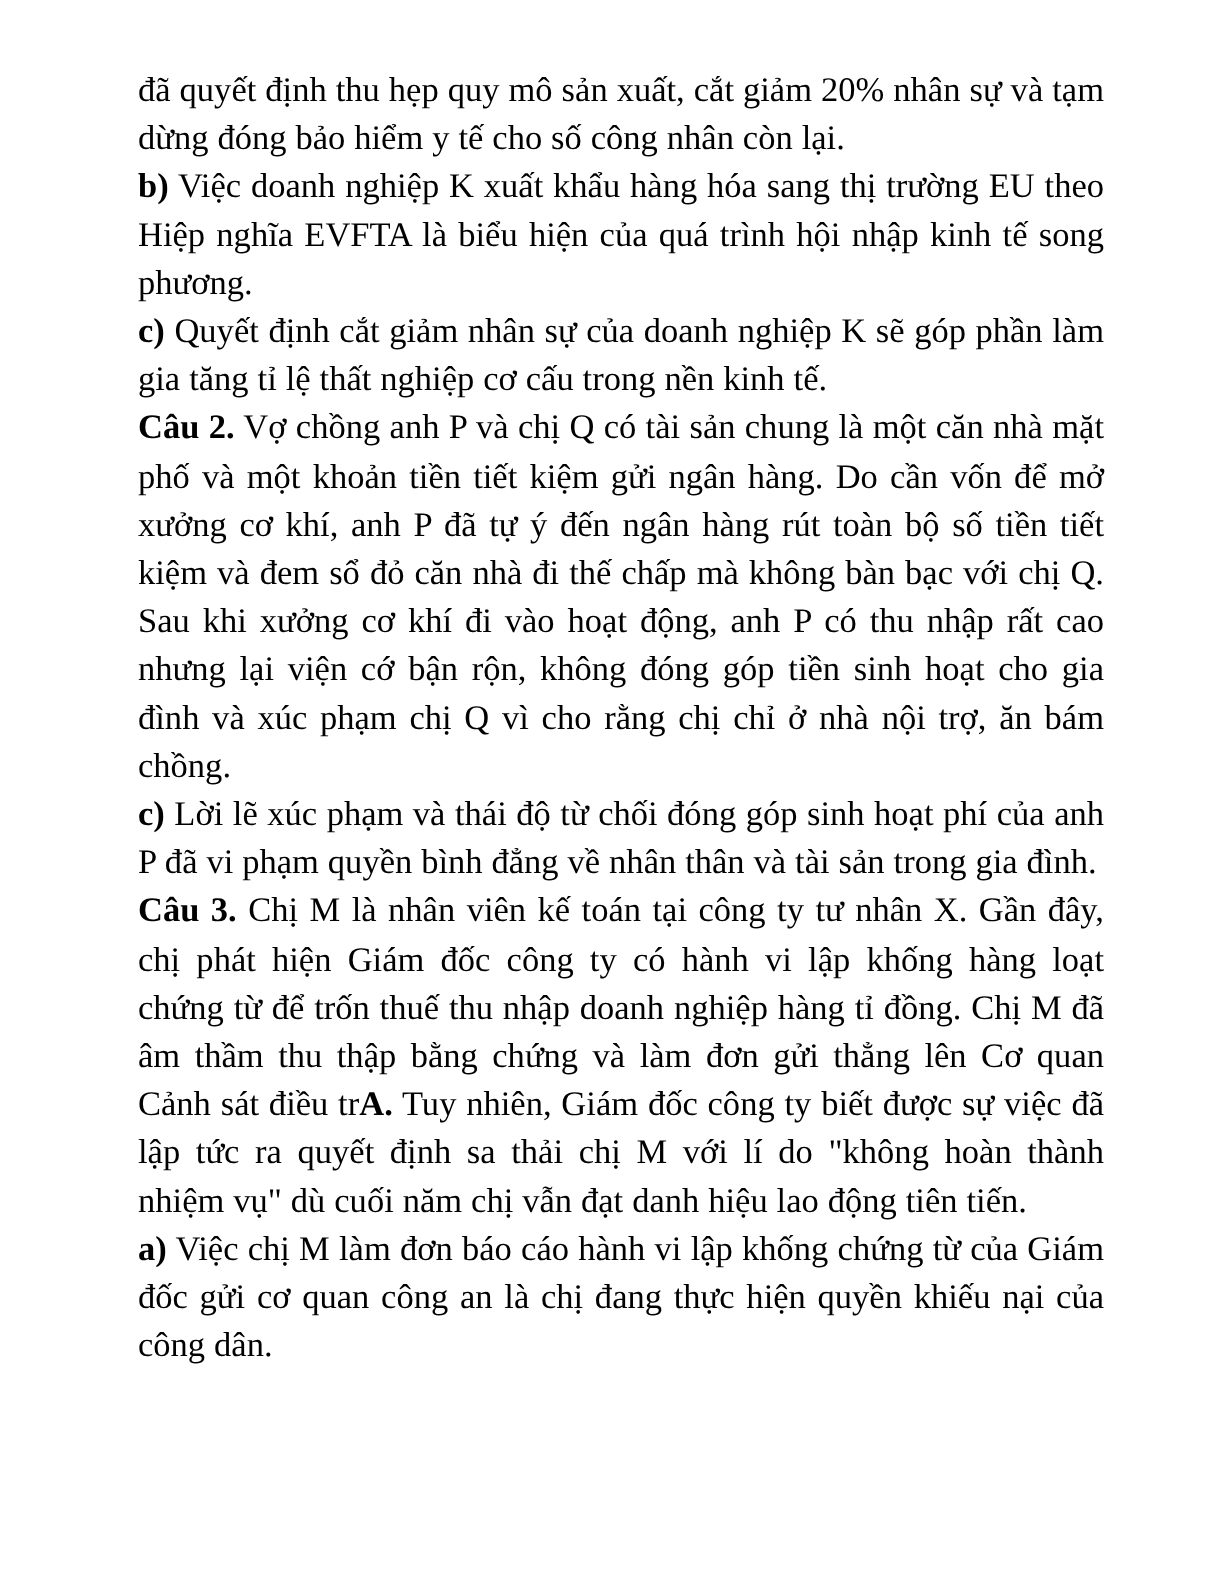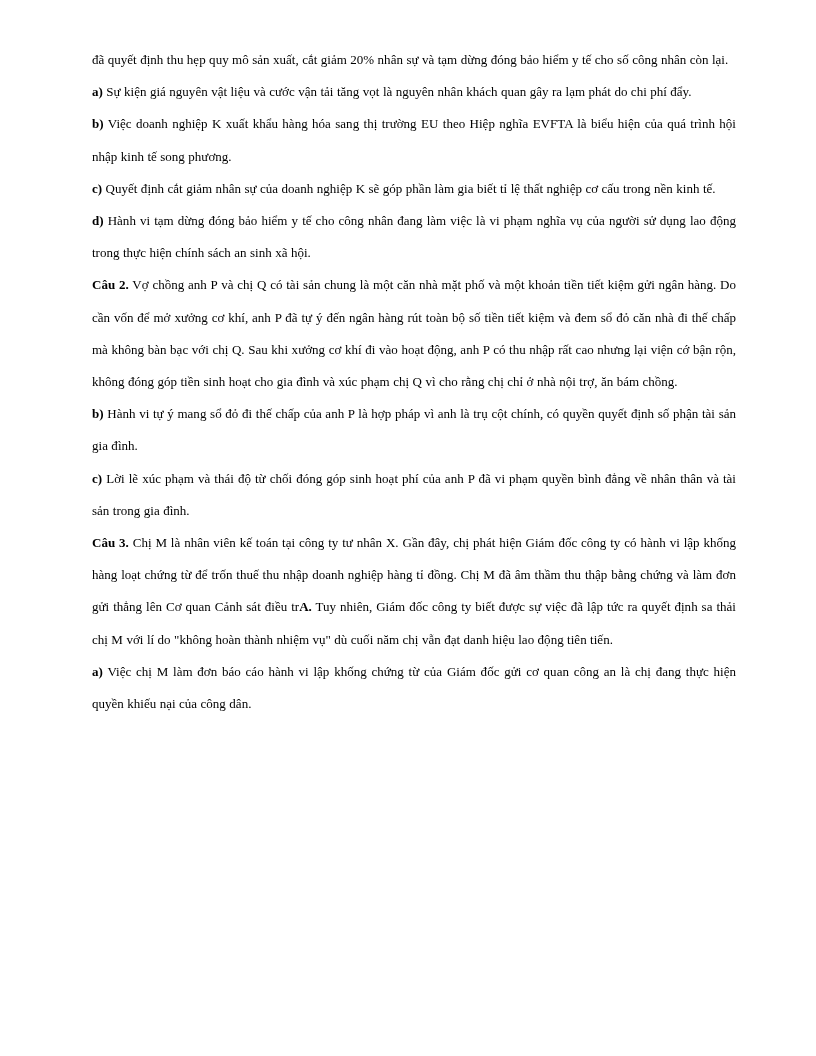--- a/index.html
+++ b/index.html
@@ -21,21 +21,21 @@
     background: #ffffff;
     box-sizing: border-box;
     padding: 44px 80px 0 92px;
   }
   .doc-body {
     width: 644px;
   }
   p.para {
     margin: 0;
     padding: 0;
-    font-size: 13px;
+    font-size: 23px;
     line-height: 32.2px;
     text-align: justify;
     text-justify: inter-word;
     letter-spacing: 0.01px;
     word-spacing: 0.2px;
     -webkit-hyphens: none;
     hyphens: none;
   }
   p.para.last-line-natural {
     text-align-last: left;
@@ -45,32 +45,29 @@
   }
 </style>
 </head>
 <body>
 
 <div class="page">
   <div class="doc-body">
 
     <p class="para last-line-natural"><span>đã quyết định thu hẹp quy mô sản xuất, cắt giảm 20% nhân sự và tạm dừng đóng bảo hiểm y tế cho số công nhân còn lại.</span></p>
 
-    <p class="para last-line-natural"><b class="b">a)</b> <span>Sự kiện giá nguyên vật liệu và cước vận tải tăng vọt là nguyên nhân khách quan gây ra lạm phát do chi phí đẩy.</span></p>
 
     <p class="para last-line-natural"><b class="b">b)</b> <span>Việc doanh nghiệp K xuất khẩu hàng hóa sang thị trường EU theo Hiệp nghĩa EVFTA là biểu hiện của quá trình hội nhập kinh tế song phương.</span></p>
 
-    <p class="para last-line-natural"><b class="b">c)</b> <span>Quyết định cắt giảm nhân sự của doanh nghiệp K sẽ góp phần làm gia biết tỉ lệ thất nghiệp cơ cấu trong nền kinh tế.</span></p>
+    <p class="para last-line-natural"><b class="b">c)</b> <span>Quyết định cắt giảm nhân sự của doanh nghiệp K sẽ góp phần làm gia tăng tỉ lệ thất nghiệp cơ cấu trong nền kinh tế.</span></p>
 
-    <p class="para last-line-natural"><b class="b">d)</b> <span>Hành vi tạm dừng đóng bảo hiểm y tế cho công nhân đang làm việc là vi phạm nghĩa vụ của người sử dụng lao động trong thực hiện chính sách an sinh xã hội.</span></p>
 
     <p class="para last-line-natural"><b class="b">Câu 2.</b> <span>Vợ chồng anh P và chị Q có tài sản chung là một căn nhà mặt phố và một khoản tiền tiết kiệm gửi ngân hàng. Do cần vốn để mở xưởng cơ khí, anh P đã tự ý đến ngân hàng rút toàn bộ số tiền tiết kiệm và đem sổ đỏ căn nhà đi thế chấp mà không bàn bạc với chị Q. Sau khi xưởng cơ khí đi vào hoạt động, anh P có thu nhập rất cao nhưng lại viện cớ bận rộn, không đóng góp tiền sinh hoạt cho gia đình và xúc phạm chị Q vì cho rằng chị chỉ ở nhà nội trợ, ăn bám chồng.</span></p>
 
 
-    <p class="para last-line-natural"><b class="b">b)</b> <span>Hành vi tự ý mang sổ đỏ đi thế chấp của anh P là hợp pháp vì anh là trụ cột chính, có quyền quyết định số phận tài sản gia đình.</span></p>
 
     <p class="para last-line-natural"><b class="b">c)</b> <span>Lời lẽ xúc phạm và thái độ từ chối đóng góp sinh hoạt phí của anh P đã vi phạm quyền bình đẳng về nhân thân và tài sản trong gia đình.</span></p>
 
 
     <p class="para last-line-natural"><b class="b">Câu 3.</b> <span>Chị M là nhân viên kế toán tại công ty tư nhân X. Gần đây, chị phát hiện Giám đốc công ty có hành vi lập khống hàng loạt chứng từ để trốn thuế thu nhập doanh nghiệp hàng tỉ đồng. Chị M đã âm thầm thu thập bằng chứng và làm đơn gửi thẳng lên Cơ quan Cảnh sát điều tr</span><b class="b">A.</b><span> Tuy nhiên, Giám đốc công ty biết được sự việc đã lập tức ra quyết định sa thải chị M với lí do "không hoàn thành nhiệm vụ" dù cuối năm chị vẫn đạt danh hiệu lao động tiên tiến.</span></p>
 
     <p class="para last-line-natural"><b class="b">a)</b> <span>Việc chị M làm đơn báo cáo hành vi lập khống chứng từ của Giám đốc gửi cơ quan công an là chị đang thực hiện quyền khiếu nại của công dân.</span></p>
 
   </div>
 </div>

